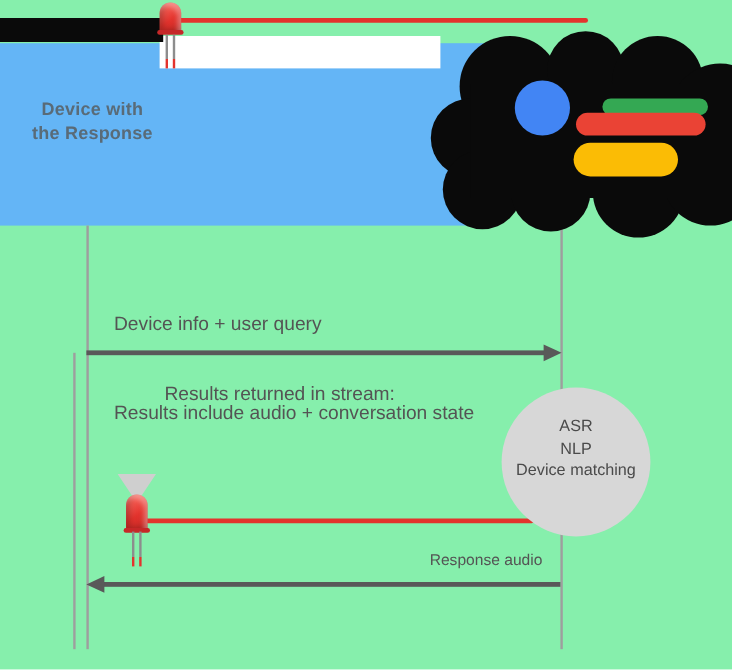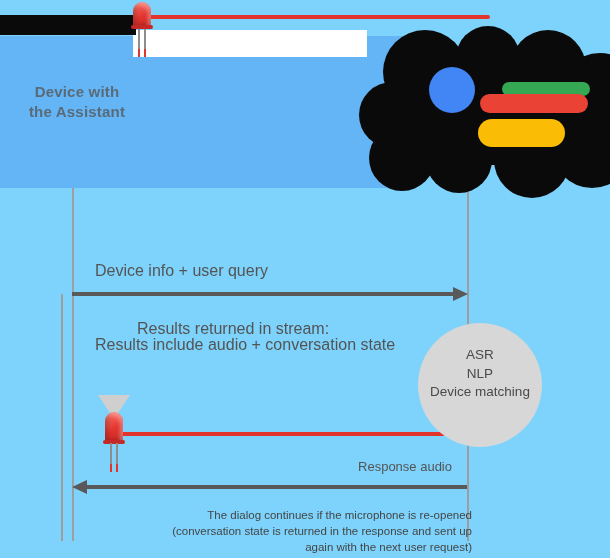--- a/index.html
+++ b/index.html
@@ -1,17 +1,17 @@
 <!DOCTYPE html>
 <html><head>
 <meta charset="utf-8">
 <style>
   html,body{margin:0;padding:0;background:#ffffff;}
   #canvas{
-    position:relative;width:610px;height:558px;overflow:hidden;background:#7dd3fc;
+    position:relative;width:610px;height:558px;overflow:hidden;background:#86efac;
     font-family:"Liberation Sans", sans-serif;
   }
   .abs{position:absolute;}
 
   
   .device-box{left:0;top:36px;width:415px;height:152px;background:#64B5F6;}
   .white-notch{left:133px;top:30px;width:234px;height:27px;background:#ffffff;}
   .black-bar{left:0;top:15px;width:136px;height:20px;background:#0a0a0a;}
   .device-label{
     left:8px;top:82px;width:138px;text-align:center;color:#596b78;
@@ -58,21 +58,21 @@
 </head>
 <body>
 
 <div id="canvas">
 
   <div class="abs device-box"></div>
   <div class="abs white-notch"></div>
   <div class="abs black-bar"></div>
   <div class="abs device-label">
     <div>Device with</div>
-    <div>the Assistant</div>
+    <div>the Response</div>
   </div>
 
   <div class="abs lifeline" style="left:72px;top:188px;height:353px;"></div>
   <div class="abs lifeline" style="left:61px;top:294px;height:247px;"></div>
   <div class="abs lifeline" style="left:467px;top:190px;height:351px;"></div>
 
   <div class="abs red-line" style="left:149px;top:15px;width:341px;"></div>
 
   <div class="abs led" style="left:133px;top:2px;">
     <div class="led-bulb"></div>
@@ -120,19 +120,14 @@
     <div class="cloud-base" style="left:392px;top:70px;width:218px;height:95px;"></div>
 
     <div>
       <div class="logo-shape" style="left:502px;top:82px;width:88px;height:14px;border-radius:7px;background:#34A853;"></div>
       <div class="logo-shape" style="left:480px;top:94px;width:108px;height:19px;border-radius:10px;background:#EA4335;"></div>
       <div class="logo-shape" style="left:478px;top:119px;width:87px;height:28px;border-radius:14px;background:#FBBC05;"></div>
       <div class="logo-shape" style="left:429px;top:67px;width:46px;height:46px;border-radius:50%;background:#4285F4;"></div>
     </div>
   </div>
 
-  <div class="abs footnote">
-    <div>The dialog continues if the microphone is re-opened</div>
-    <div>(conversation state is returned in the response and sent up</div>
-    <div>again with the next user request)</div>
-  </div>
 
 </div>
 
 </body></html>

